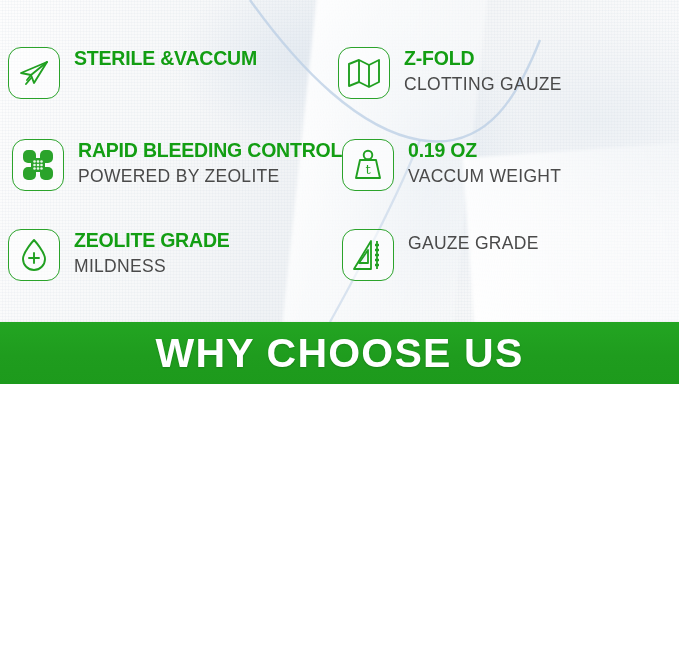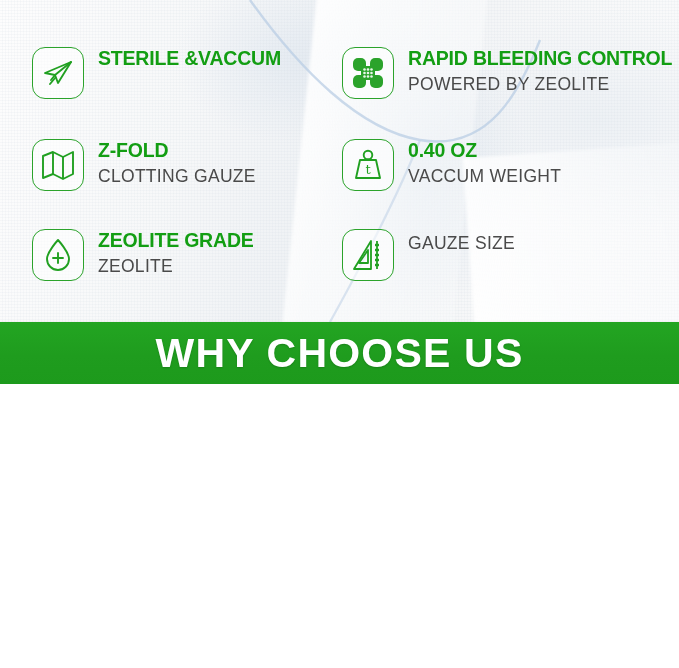--- a/index.html
+++ b/index.html
@@ -56,21 +56,21 @@
     display: grid;
     grid-template-columns: 330px 349px;
     grid-template-rows: 92px 90px 90px;
     padding: 45px 0 0 0;
   }
 
   .feature-item {
     display: flex;
     align-items: flex-start;
     gap: 14px;
-    padding-left: 32px;
+    padding-left: 8px;
   }
   .feature-item.col-right { padding-left: 12px; }
 
   .feature-icon {
     flex: 0 0 auto;
     width: 52px; height: 52px;
     border: 1.6px solid #2ba32b;
     border-radius: 13px;
     background: rgba(255,255,255,.55);
     display: flex; align-items: center; justify-content: center;
@@ -140,20 +140,34 @@
       <div class="feature-icon">
         <svg width="34" height="34" viewBox="0 0 34 34" fill="none" stroke="#21a021" stroke-width="1.9" stroke-linejoin="round" stroke-linecap="round">
           <path d="M4,17 L30,6 L17,27 L14,19 Z"></path>
           <path d="M14,19 L30,6"></path>
           <path d="M10,24 L14,19"></path>
           <path d="M9,28 L14,22"></path>
         </svg>
       </div>
       <div class="feature-text">
         <div class="feature-title">STERILE &amp;VACCUM</div>
+      </div>
+    </div>
+
+    <div class="feature-item">
+      <div class="feature-icon">
+        <svg width="34" height="30" viewBox="0 0 34 30" fill="none" stroke="#21a021" stroke-width="1.9" stroke-linejoin="round">
+          <path d="M2,6 L12,2 L22,7 L32,2 L32,24 L22,29 L12,24 L2,28 Z"></path>
+          <path d="M12,2 L12,24"></path>
+          <path d="M22,7 L22,29"></path>
+        </svg>
+      </div>
+      <div class="feature-text">
+        <div class="feature-title">Z-FOLD</div>
+        <div class="feature-sub">CLOTTING GAUZE</div>
       </div>
     </div>
 
     <div class="feature-item col-right">
       <div class="feature-icon">
         <svg width="36" height="36" viewBox="0 0 36 36">
           <g fill="#2ba32b">
             <rect x="3" y="3" width="13" height="13" rx="5" transform="rotate(0 9.5 9.5)"></rect>
             <rect x="20" y="3" width="13" height="13" rx="5"></rect>
             <rect x="3" y="20" width="13" height="13" rx="5"></rect>
@@ -172,78 +186,64 @@
               <circle cx="21.5" cy="21.5" r="1.3"></circle>
           </g>
         </svg>
       </div>
       <div class="feature-text">
         <div class="feature-title">RAPID BLEEDING CONTROL</div>
         <div class="feature-sub">POWERED BY ZEOLITE</div>
       </div>
     </div>
 
-    <div class="feature-item">
-      <div class="feature-icon">
-        <svg width="34" height="30" viewBox="0 0 34 30" fill="none" stroke="#21a021" stroke-width="1.9" stroke-linejoin="round">
-          <path d="M2,6 L12,2 L22,7 L32,2 L32,24 L22,29 L12,24 L2,28 Z"></path>
-          <path d="M12,2 L12,24"></path>
-          <path d="M22,7 L22,29"></path>
-        </svg>
-      </div>
-      <div class="feature-text">
-        <div class="feature-title">Z-FOLD</div>
-        <div class="feature-sub">CLOTTING GAUZE</div>
-      </div>
-    </div>
-
     <div class="feature-item col-right">
       <div class="feature-icon">
         <svg width="34" height="34" viewBox="0 0 34 34" fill="none" stroke="#21a021" stroke-width="1.9" stroke-linejoin="round">
           <circle cx="17" cy="7" r="4.3"></circle>
           <path d="M9,12 L25,12 L29,30 L5,30 Z"></path>
           <text x="17" y="26" font-size="13" fill="#21a021" stroke="none" text-anchor="middle" font-family="DejaVu Serif, serif">t</text>
         </svg>
       </div>
       <div class="feature-text">
-        <div class="feature-title">0.40 OZ</div>
+        <div class="feature-title">0.19 OZ</div>
         <div class="feature-sub">VACCUM WEIGHT</div>
       </div>
     </div>
 
     <div class="feature-item">
       <div class="feature-icon">
         <svg width="32" height="34" viewBox="0 0 32 34" fill="none" stroke="#21a021" stroke-width="1.9" stroke-linejoin="round" stroke-linecap="round">
           <path d="M16,2 C16,2 5,14 5,21 a11,11 0 0 0 22,0 C27,14 16,2 16,2 Z"></path>
           <path d="M16,15 L16,25 M11,20 L21,20"></path>
         </svg>
       </div>
       <div class="feature-text">
         <div class="feature-title">ZEOLITE GRADE</div>
-        <div class="feature-sub">ZEOLITE</div>
+        <div class="feature-sub">MILDNESS</div>
       </div>
     </div>
 
     <div class="feature-item col-right">
       <div class="feature-icon">
         <svg width="34" height="34" viewBox="0 0 34 34" fill="none" stroke="#21a021" stroke-width="1.8" stroke-linejoin="round">
           <path d="M20,3 L20,31 L3,31 Z"></path>
           <path d="M17,25 L17,12 L8,25 Z"></path>
           <path d="M26,3 L26,31" stroke-dasharray="0"></path>
           <g stroke-width="2.4">
             <path d="M24,7 L28,7"></path>
               <path d="M24,12 L28,12"></path>
               <path d="M24,17 L28,17"></path>
             <path d="M24,22 L28,22"></path>
               <path d="M24,27 L28,27"></path>
           </g>
         </svg>
       </div>
       <div class="feature-text">
-        <div class="feature-sub">GAUZE SIZE</div>
+        <div class="feature-sub">GAUZE GRADE</div>
       </div>
     </div>
 
   </div>
 </div>
 
 <div class="banner">
   <div class="banner-title">WHY CHOOSE US</div>
 </div>
 

